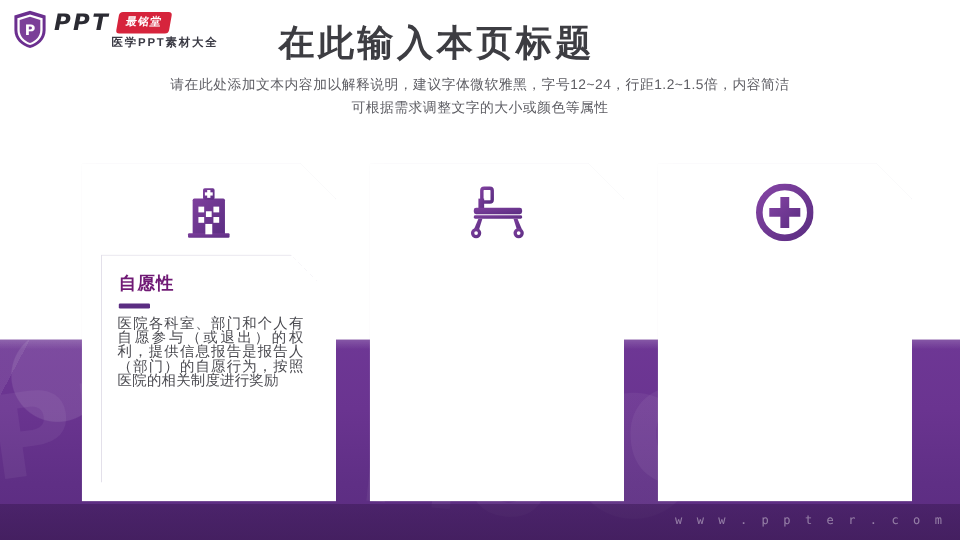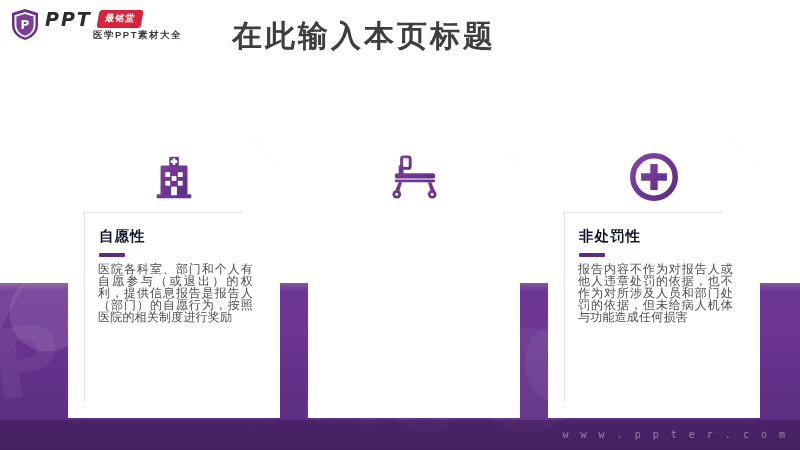--- a/index.html
+++ b/index.html
@@ -98,21 +98,21 @@
     position:absolute;left:16px;top:76px;width:180px;height:190px;
     background:#ffffff;border:1px solid #e3e0ea;
     clip-path:polygon(0 0, 158px 0, 180px 22px, 180px 190px, 0 190px);
   }
   .inner .ifold{
     position:absolute;right:0;top:0;width:22px;height:22px;
     background:linear-gradient(225deg,#eeecf3 0 50%,transparent 50%);
   }
   .card-title{
     position:absolute;left:14px;top:14px;
-    font-size:14.5px;font-weight:700;color:#0f172a;letter-spacing:1px;
+    font-size:14.5px;font-weight:700;color:#701a75;letter-spacing:1px;
   }
   .rule{
     position:absolute;left:14px;top:40px;width:26px;height:4px;
     background:#5b2d82;border-radius:1px;
   }
   .card-body{
     position:absolute;left:13px;top:50px;width:155px;
     font-size:12px;line-height:12px;color:#4a4a50;
     letter-spacing:.2px;text-align:justify;
   }
@@ -146,20 +146,24 @@
         <path d="M15 6 L23.6 8.6 L23.6 17 C23.6 22.6 19.6 26.2 15 27.8 C10.4 26.2 6.4 22.6 6.4 17 L6.4 8.6 Z" fill="#7b3f98"></path>
         <text x="15" y="21" text-anchor="middle" font-family="DejaVu Sans, sans-serif" font-size="12" font-weight="700" fill="#ffffff">P</text>
       </svg>
     </span>
     <span class="ppt">PPT</span>
     <span class="badge">最铭堂</span>
     <span class="tagline">医学PPT素材大全</span>
   </div>
 
   <div class="page-title">在此输入本页标题</div>
+  <div class="subtitle">
+    <div>请在此处添加文本内容加以解释说明，建议字体微软雅黑，字号12~24，行距1.2~1.5倍，内容简洁</div>
+    <div>可根据需求调整文字的大小或颜色等属性</div>
+  </div>
 
   <div class="cards">
 
     <div class="card c1">
       <div class="fold"></div>
       <div class="icon-wrap">
         <svg viewBox="0 0 52 52" width="50" height="50" aria-hidden="true">
           <defs>
               <linearGradient id="g1" x1="0" y1="0" x2="1" y2="1">
             <stop offset="0" stop-color="#7e3f9d"></stop>
@@ -218,22 +222,16 @@
           <defs>
               <linearGradient id="g3" x1="0" y1="0" x2="1" y2="1">
             <stop offset="0" stop-color="#8444a4"></stop>
                 <stop offset="1" stop-color="#5b2d82"></stop>
           </linearGradient>
             </defs>
           <circle cx="26" cy="26" r="23" fill="none" stroke="url(#g3)" stroke-width="6"></circle>
           <path d="M22 12 H30 V22 H40 V30 H30 V40 H22 V30 H12 V22 H22 Z" fill="url(#g3)"></path>
         </svg>
       </div>
-      <div class="inner">
-        <div class="ifold"></div>
-        <div class="card-title">非处罚性</div>
-        <div class="rule"></div>
-        <div class="card-body">报告内容不作为对报告人或他人违章处罚的依据，也不作为对所涉及人员和部门处罚的依据，但未给病人机体与功能造成任何损害</div>
-      </div>
     </div>
 
   </div>
 </div>
 
 </body></html>

